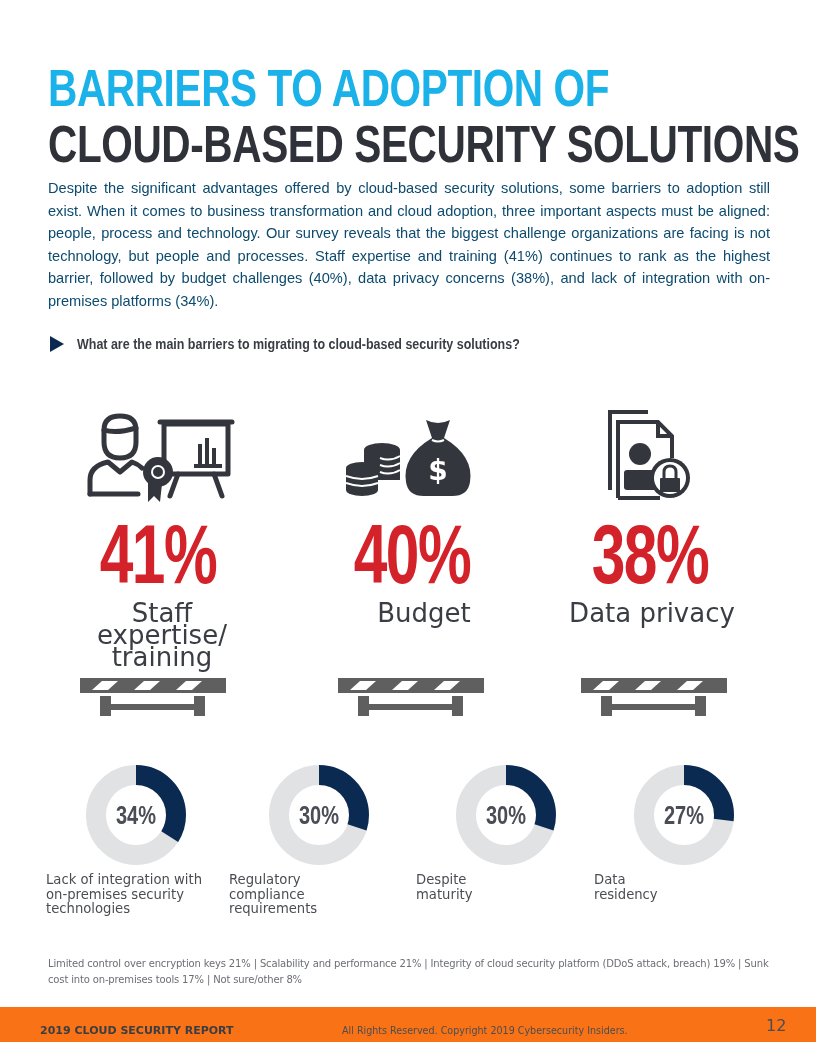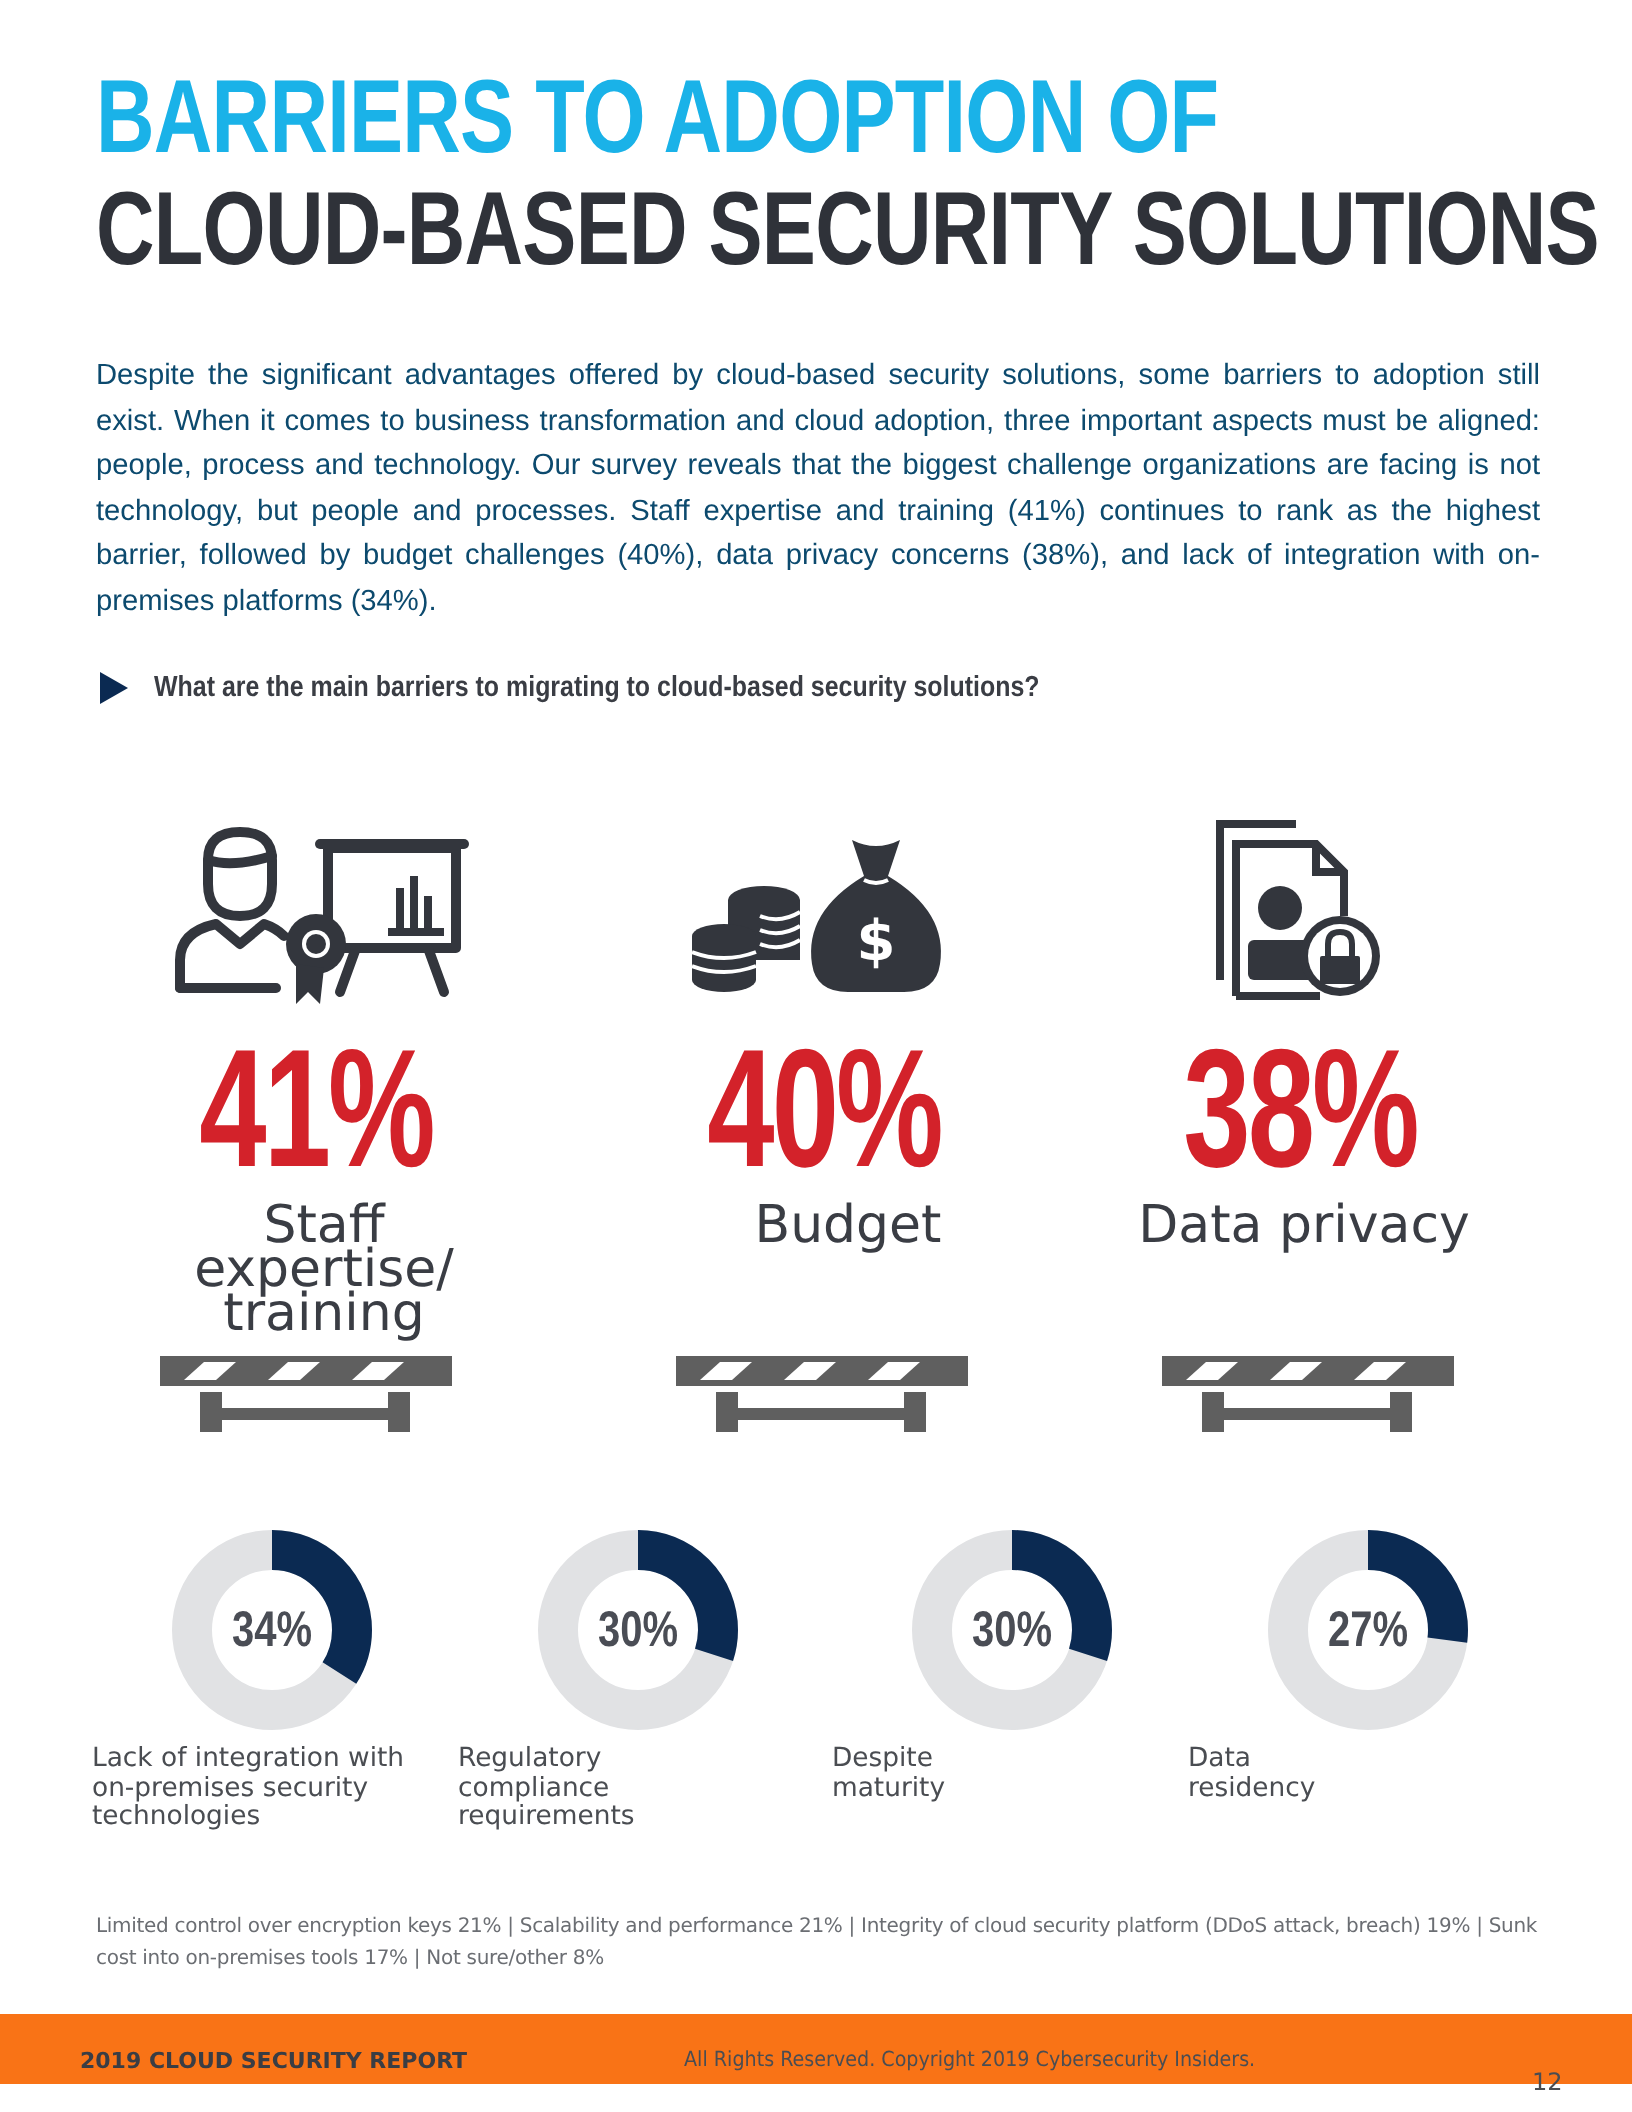--- a/index.html
+++ b/index.html
@@ -1,19 +1,19 @@
 <!DOCTYPE html>
 <html><head>
   <meta charset="utf-8">
   <style>
     * { margin: 0; padding: 0; box-sizing: border-box; }
     html, body { width: 816px; height: 1056px; background: #ffffff; overflow: hidden; }
     body { position: relative; font-family: "Liberation Sans", sans-serif; color: #3a3d44; }
 
-    .title { position: absolute; left: 48px; top: 31px; width: 740px; }
+    .title { position: absolute; left: 48px; top: 60px; width: 740px; }
     .title-line {
       display: block;
       font-family: "Liberation Sans", sans-serif;
       font-weight: bold;
       font-size: 52px;
       line-height: 56px;
       letter-spacing: -0.5px;
       transform: scaleX(0.78);
       transform-origin: left center;
       white-space: nowrap;
@@ -81,21 +81,21 @@
       position: absolute; left: 40px; top: 17px;
       font-family: "DejaVu Sans", sans-serif; font-weight: bold; font-size: 11px; color: #3a3d44;
     }
     .footer-center {
       position: absolute; left: 342px; top: 17px;
       font-family: "DejaVu Sans", sans-serif; font-size: 10.4px; color: #4a4d52;
       transform: scaleX(0.92); transform-origin: left center; white-space: nowrap;
     }
     .footer-page {
       position: absolute; left: 766px; top: 9px;
-      font-family: "DejaVu Sans", sans-serif; font-size: 12px; color: #4a4d52; margin-top: 18px;
+      font-family: "DejaVu Sans", sans-serif; font-size: 16px; color: #4a4d52;
     }
   </style>
 </head>
 <body>
 
 <div class="title">
   <span class="title-line l1">BARRIERS TO ADOPTION OF</span>
   <span class="title-line l2">CLOUD-BASED SECURITY SOLUTIONS</span>
 </div>
 

